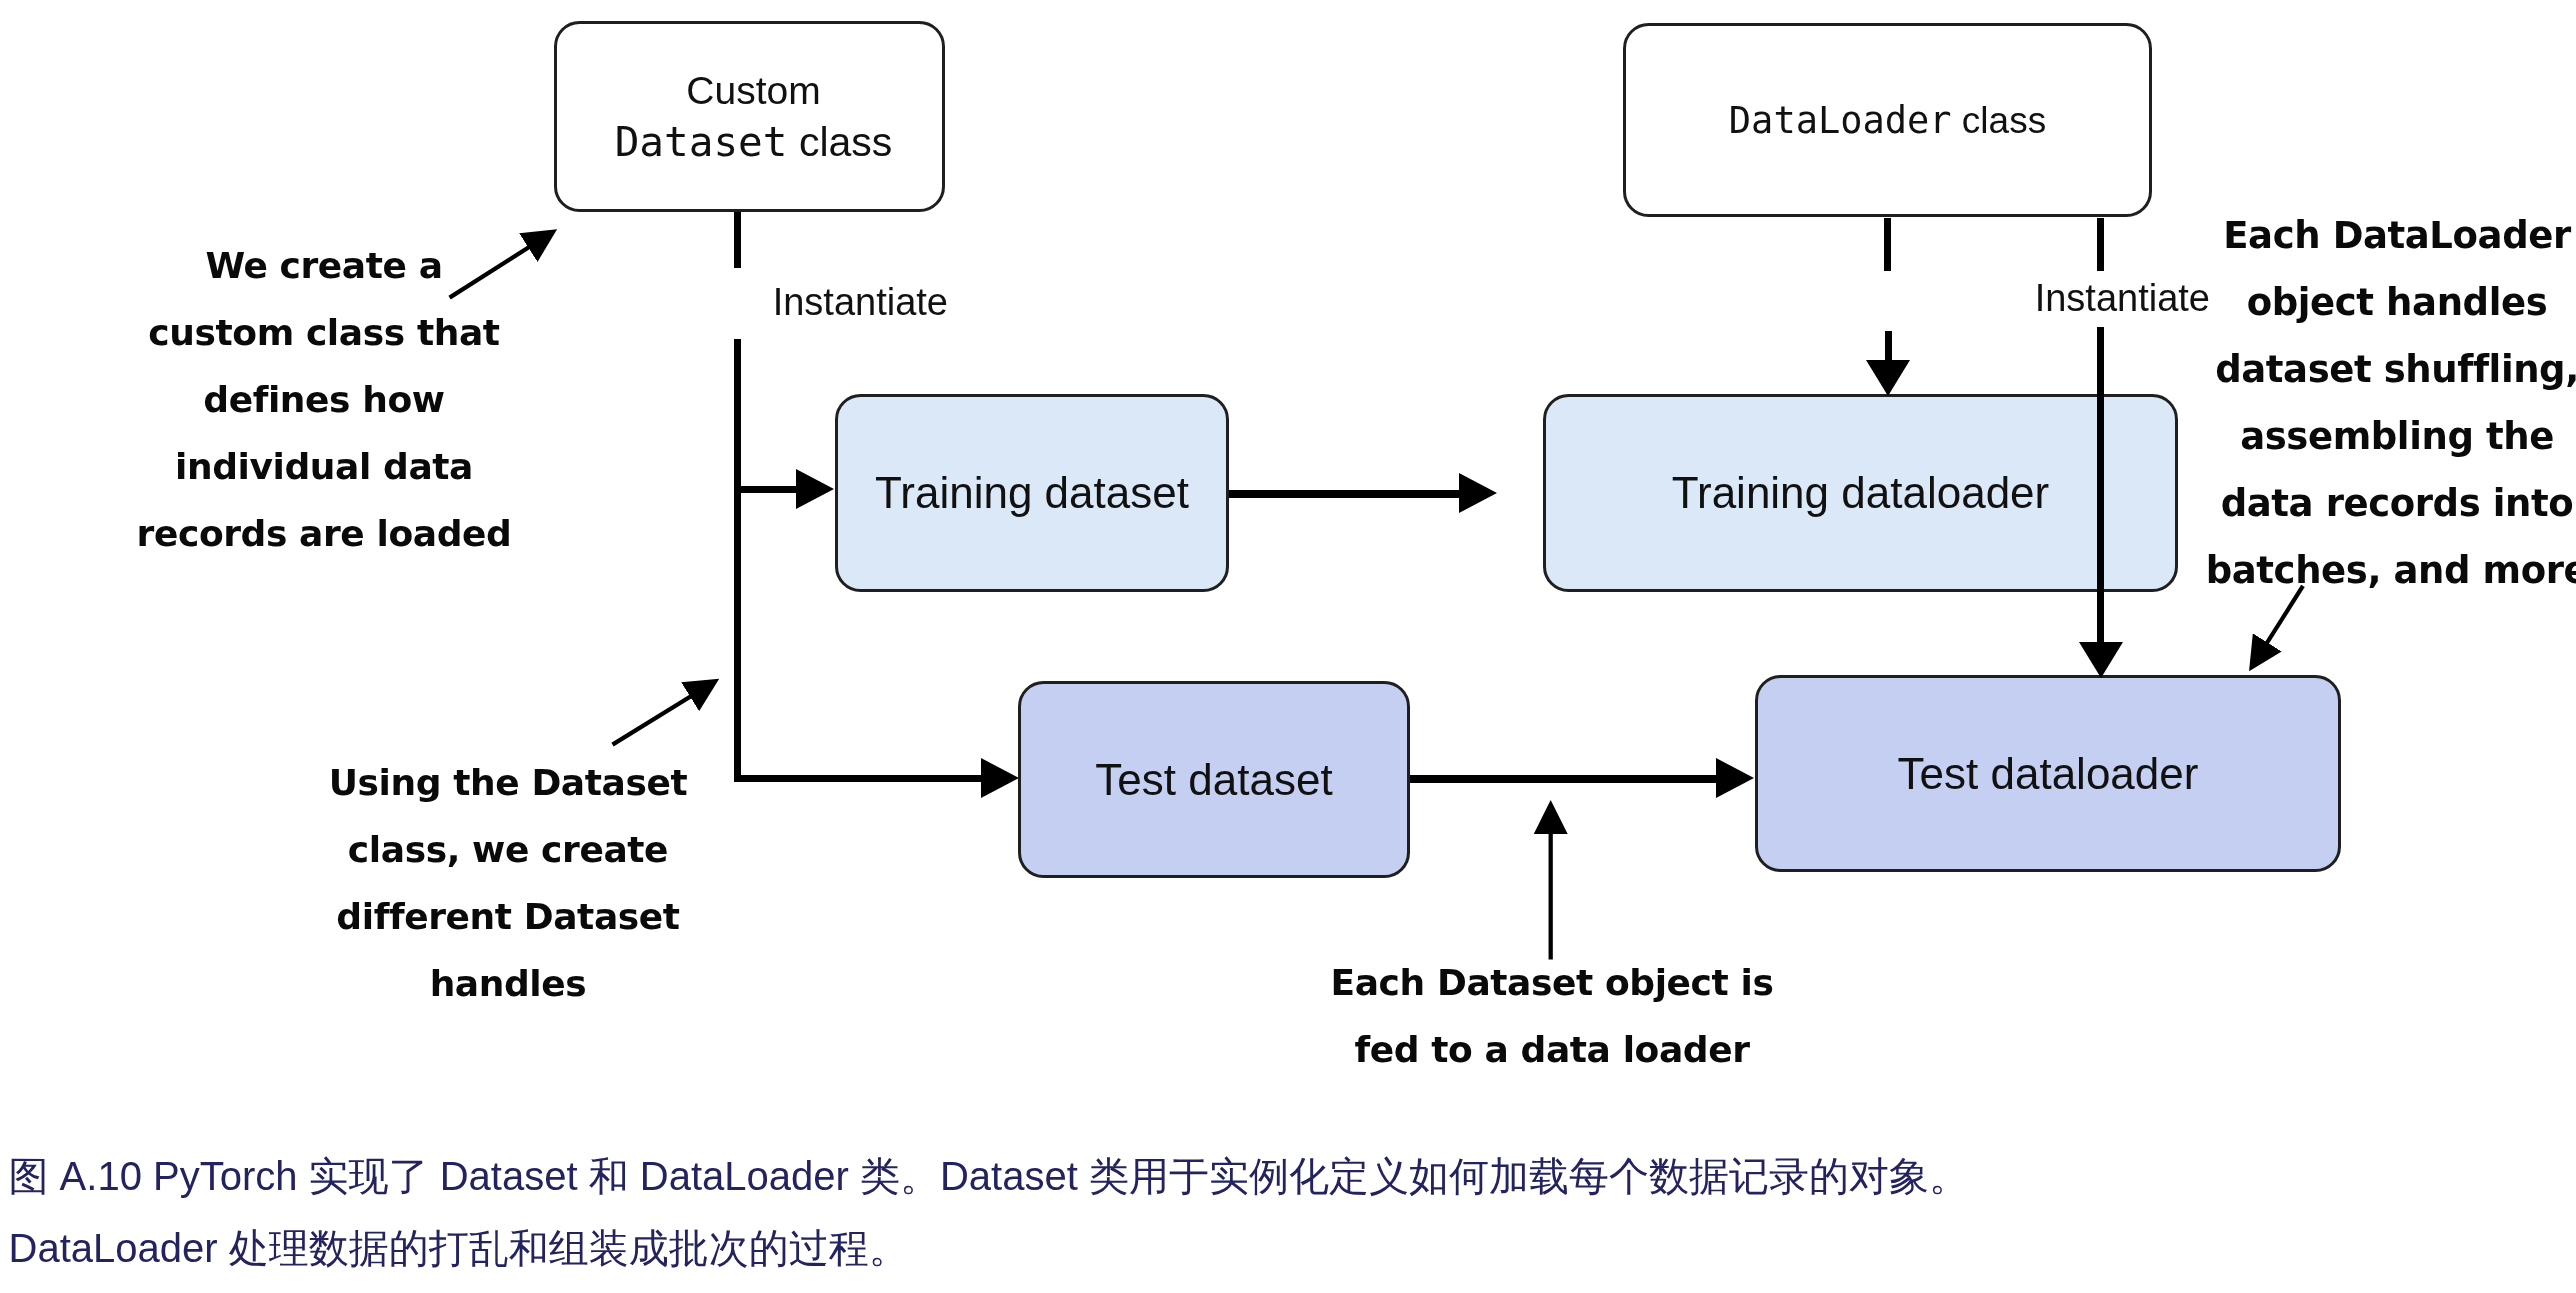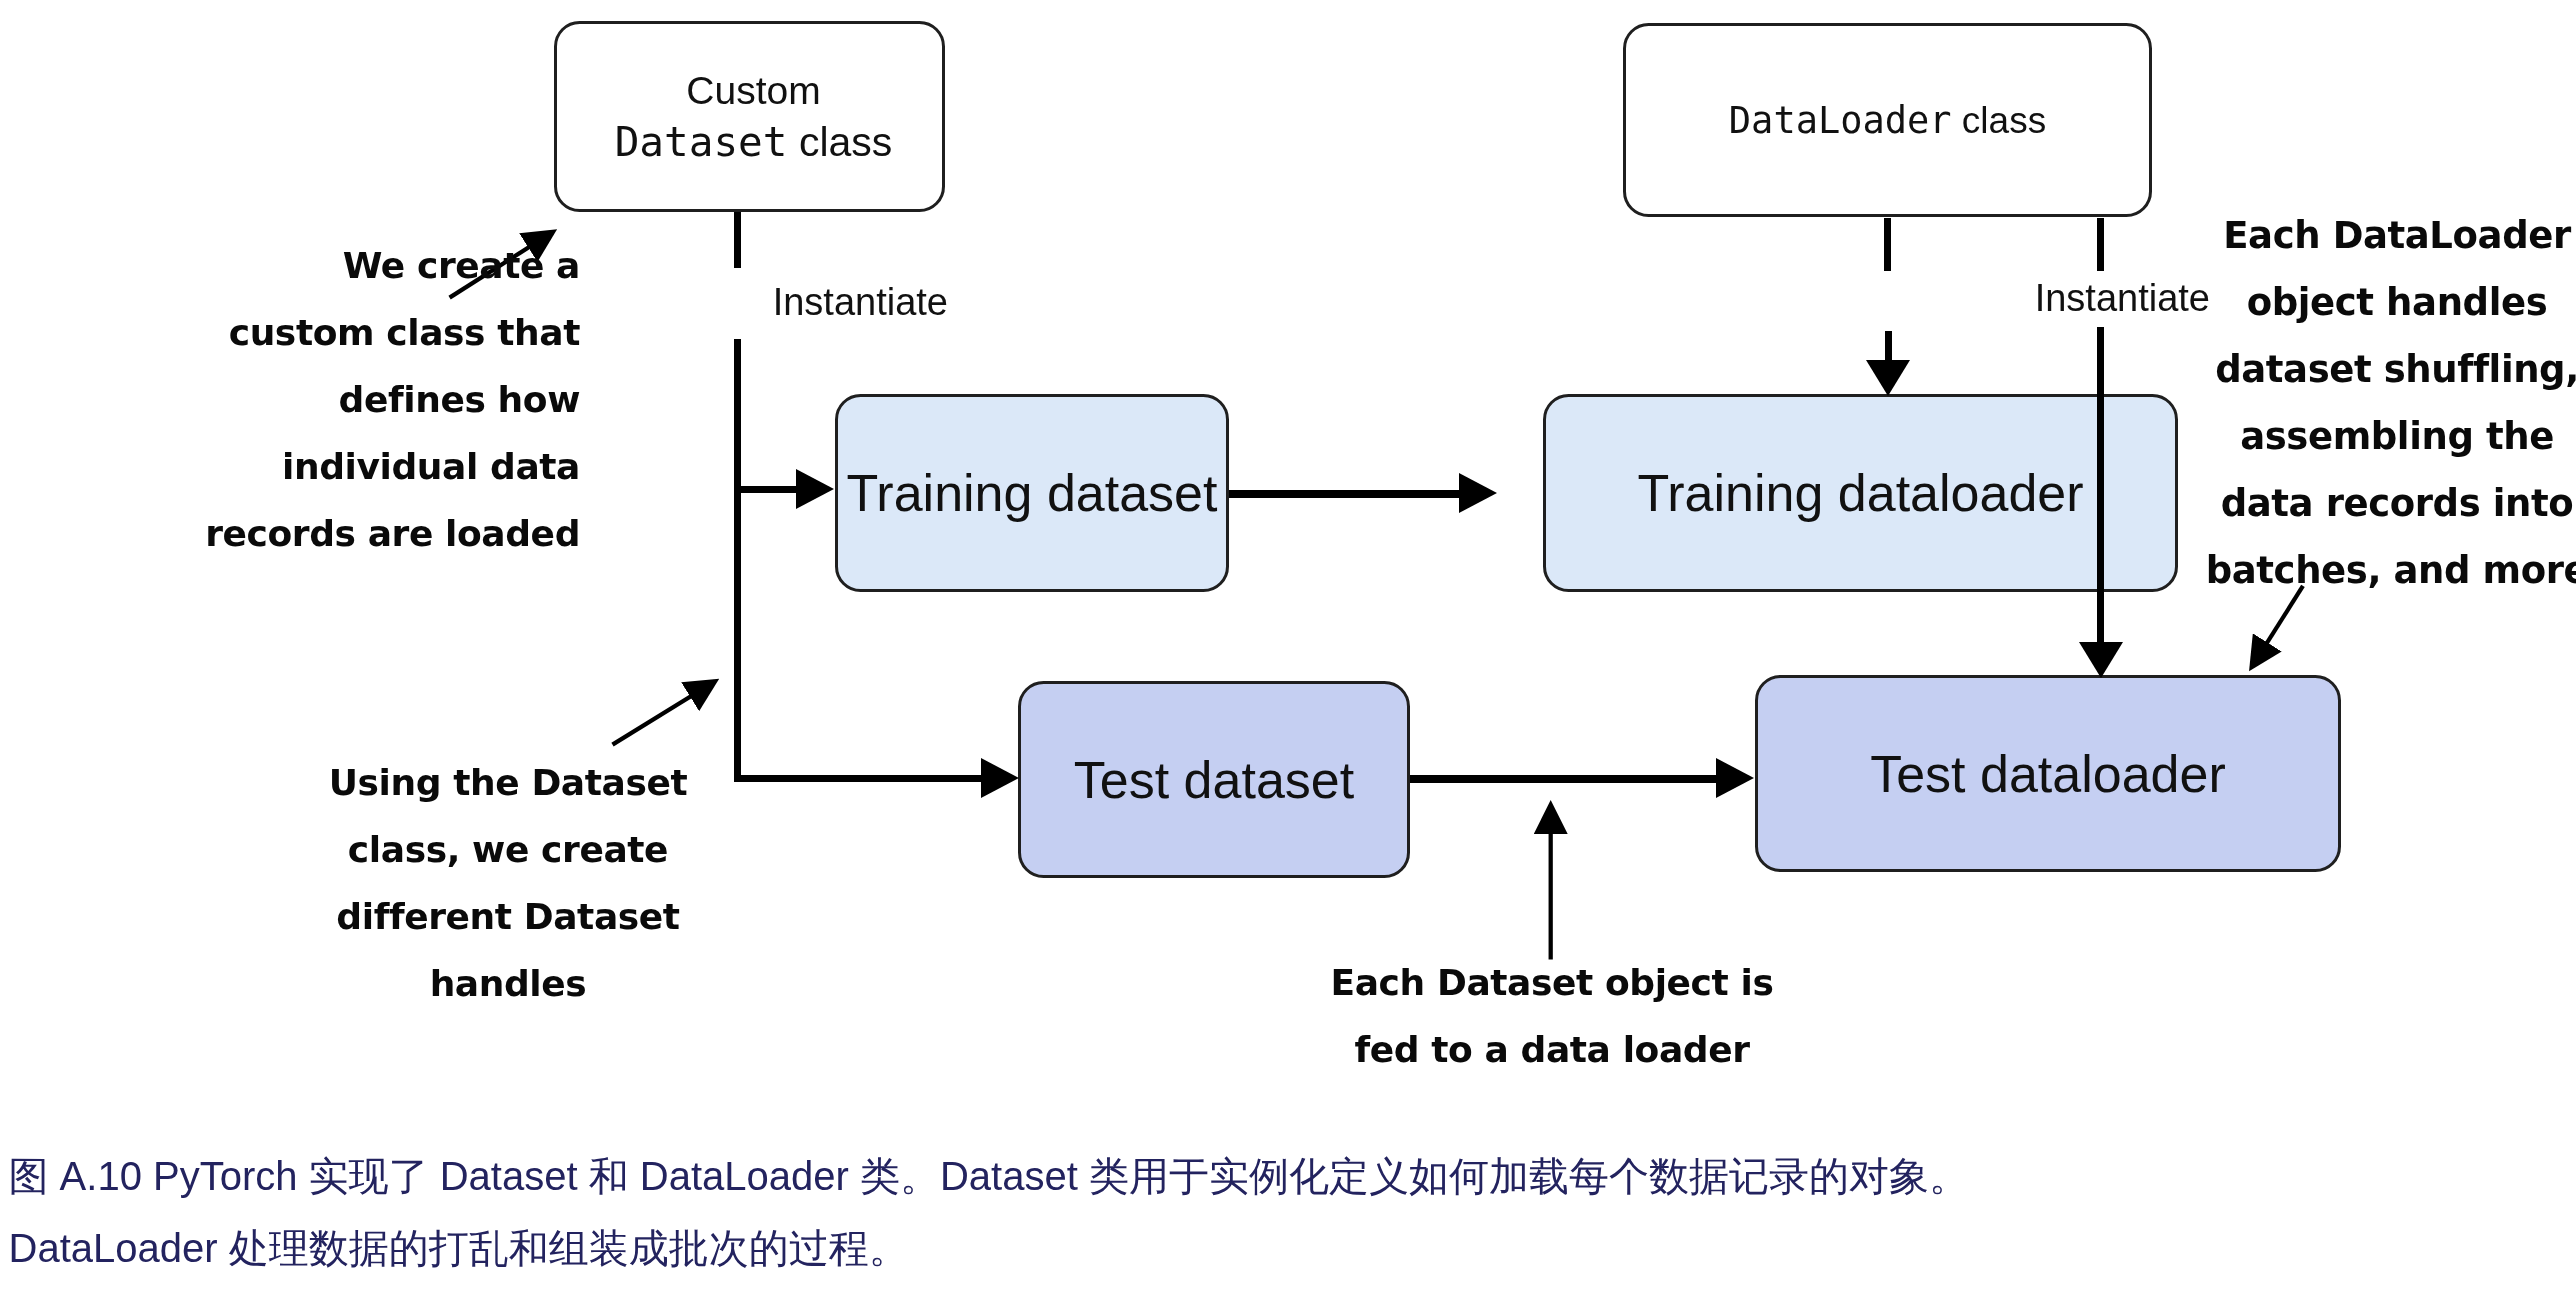--- a/index.html
+++ b/index.html
@@ -3,21 +3,21 @@
 <meta charset="utf-8">
 <style>
   html,body{margin:0;padding:0;background:#ffffff;}
   .canvas{position:relative;width:2576px;height:1293px;background:#ffffff;overflow:hidden;
           font-family:"Liberation Sans",sans-serif;}
 
   
   .node{position:absolute;box-sizing:border-box;border:3.4px solid var(--box-border,#1f1f1f);
         border-radius:25.6px;display:flex;flex-direction:column;align-items:center;justify-content:center;
         background:#ffffff;color:#111;}
-  .node .lbl{font-size:52px;color:#111;}
+  .node .lbl{font-size:44px;color:#111;}
   .mono{font-family:"DejaVu Sans Mono",monospace;}
   .sans{font-family:"Liberation Sans",sans-serif;}
 
   #box-custom{left:554px;top:21.3px;width:391px;height:191px;padding-left:8px;}
   #box-custom .l1{font-size:39px;line-height:51px;}
   #box-custom .l2{font-size:41px;line-height:53px;}
   #box-dataloader{left:1623px;top:23px;width:529px;height:194px;}
   #box-dataloader .l1{font-size:37px;}
 
   #box-train-ds{left:835px;top:394px;width:394px;height:198px;background:var(--training-fill,#dbe8f8);}
@@ -60,21 +60,21 @@
 
   
   .edge-label{position:absolute;width:426px;text-align:right;font-size:38px;color:#111;
               font-family:"Liberation Sans",sans-serif;}
   #inst-left{left:522px;top:281px;}
   #inst-right{left:1784px;top:277px;}
 
   
   .note{position:absolute;text-align:center;font-family:"DejaVu Sans",sans-serif;
         font-weight:bold;font-size:36px;line-height:67px;color:#0a0a0a;letter-spacing:-0.4px;}
-  #note-left{left:68px;top:232px;width:512px;text-align:right;}
+  #note-left{left:68px;top:232px;width:512px;}
   #note-lower-left{left:252px;top:749px;width:512px;}
   #note-bottom{left:1275px;top:949px;width:554px;}
   #note-right{left:2171px;top:202px;width:452px;font-size:37px;}
 
   
   #caption{position:absolute;left:8.5px;top:1140px;width:2550px;
            font-size:40px;line-height:72px;color:var(--caption,#23235f);
            font-family:"Liberation Sans",sans-serif;}
 
   

